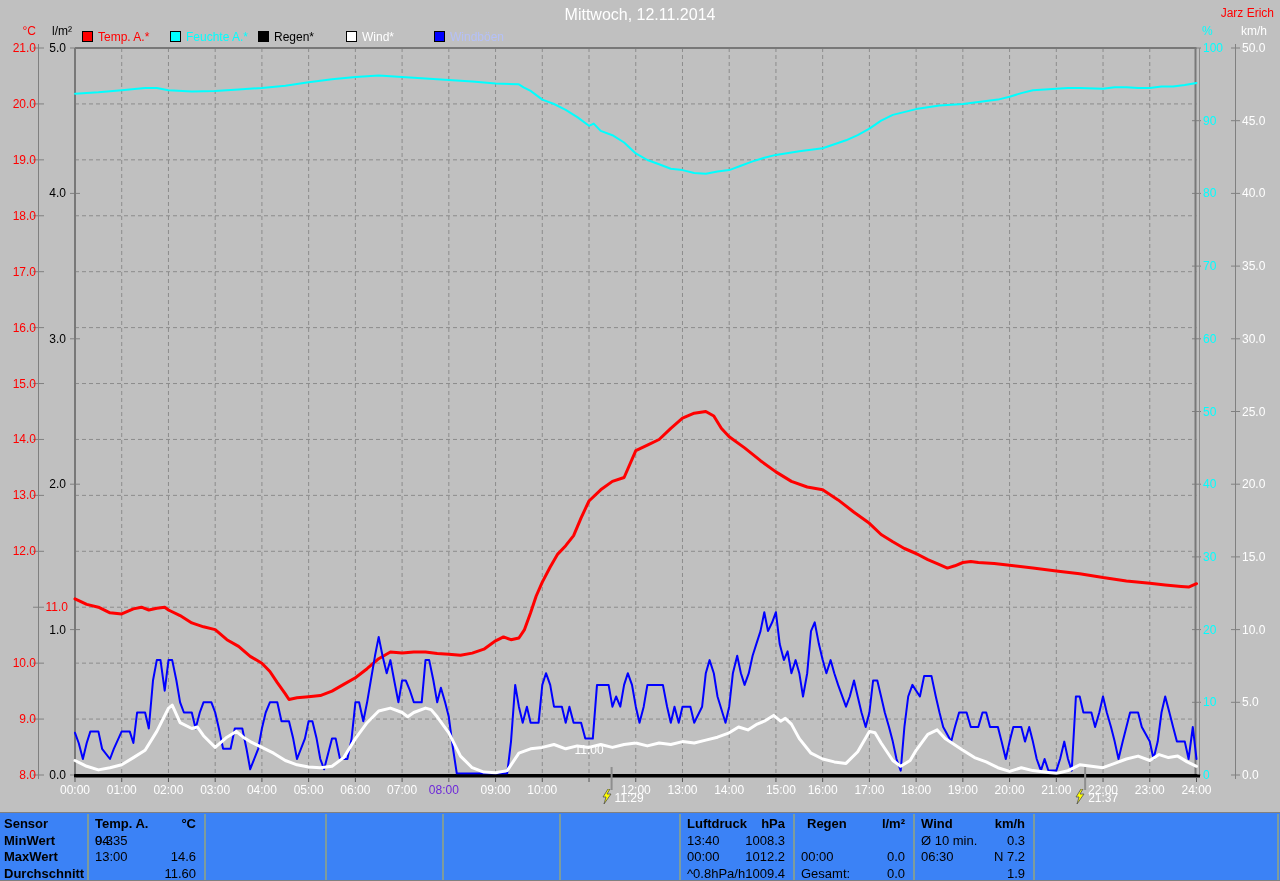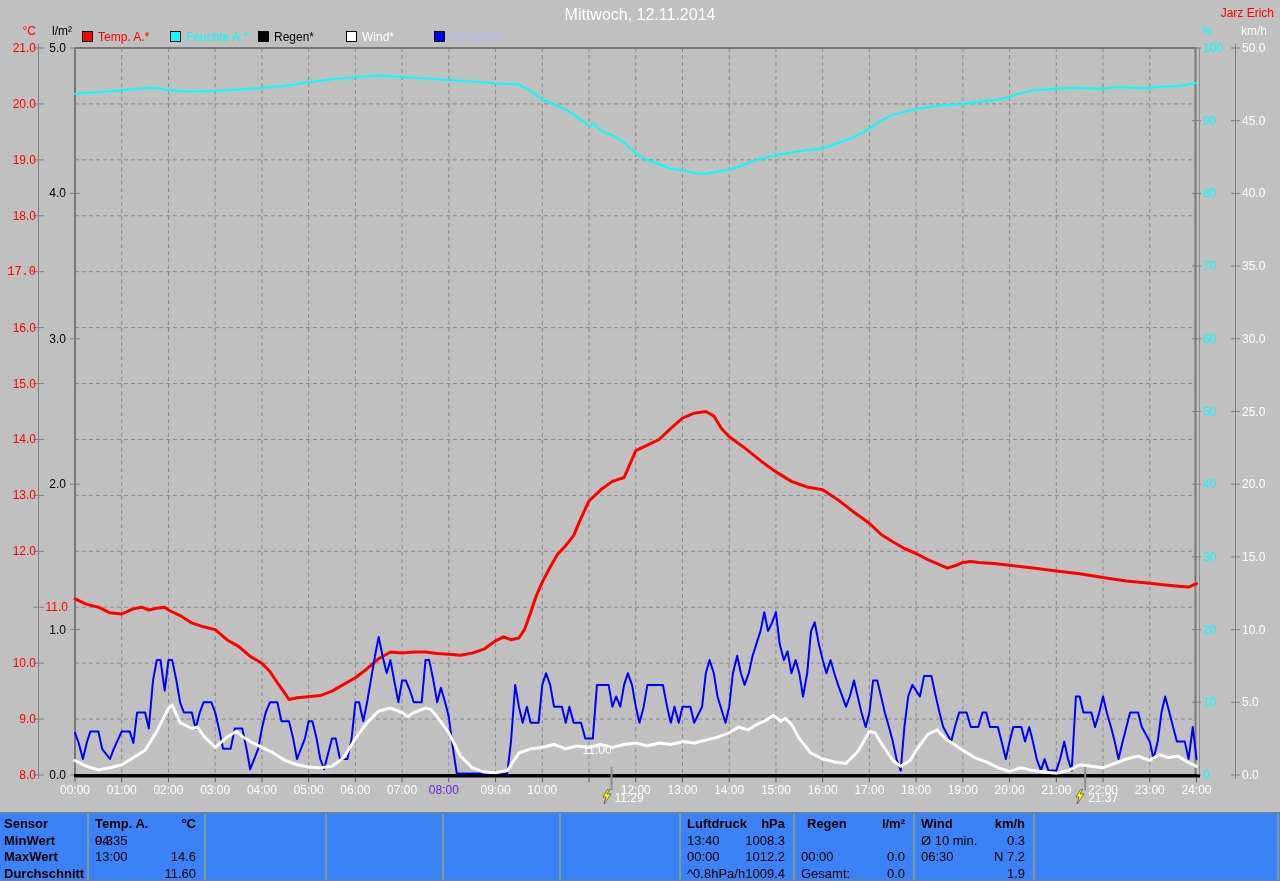--- a/index.html
+++ b/index.html
@@ -172,21 +172,21 @@
     <line x1="1149.7708333333333" y1="778" x2="1149.7708333333333" y2="782" stroke="#585858"></line>
     <line x1="1196.5" y1="778" x2="1196.5" y2="782" stroke="#585858"></line>
     <line x1="611.5910208333333" y1="767" x2="611.5910208333333" y2="790" stroke="#8e8e8e" stroke-width="2"></line>
     <line x1="1085.1443958333334" y1="767" x2="1085.1443958333334" y2="790" stroke="#8e8e8e" stroke-width="2"></line>
   </svg>
 <div id="labels">
     <div class="tick" style="left: 0px; top: 41px; width: 36px; text-align: right; color: rgb(255, 0, 0);">21.0</div>
     <div class="tick" style="left: 0px; top: 96.9231px; width: 36px; text-align: right; color: rgb(255, 0, 0);">20.0</div>
     <div class="tick" style="left: 0px; top: 152.846px; width: 36px; text-align: right; color: rgb(255, 0, 0);">19.0</div>
     <div class="tick" style="left: 0px; top: 208.769px; width: 36px; text-align: right; color: rgb(255, 0, 0);">18.0</div>
-    <div class="tick" style="left: 0px; top: 264.692px; width: 36px; text-align: right; color: rgb(255, 0, 0); font-family: Liberation Mono, monospace;">17.0</div>
+    <div class="tick" style="left: 0px; top: 264.692px; width: 36px; text-align: right; color: rgb(255, 0, 0);">17.0</div>
     <div class="tick" style="left: 0px; top: 320.615px; width: 36px; text-align: right; color: rgb(255, 0, 0);">16.0</div>
     <div class="tick" style="left: 0px; top: 376.538px; width: 36px; text-align: right; color: rgb(255, 0, 0);">15.0</div>
     <div class="tick" style="left: 0px; top: 432.462px; width: 36px; text-align: right; color: rgb(255, 0, 0);">14.0</div>
     <div class="tick" style="left: 0px; top: 488.385px; width: 36px; text-align: right; color: rgb(255, 0, 0);">13.0</div>
     <div class="tick" style="left: 0px; top: 544.308px; width: 36px; text-align: right; color: rgb(255, 0, 0);">12.0</div>
     <div class="tick" style="left: 0px; top: 600.231px; width: 36px; text-align: right; color: rgb(255, 0, 0); margin-left: 32px;">11.0</div>
     <div class="tick" style="left: 0px; top: 656.154px; width: 36px; text-align: right; color: rgb(255, 0, 0);">10.0</div>
     <div class="tick" style="left: 0px; top: 712.077px; width: 36px; text-align: right; color: rgb(255, 0, 0);">9.0</div>
     <div class="tick" style="left: 0px; top: 768px; width: 36px; text-align: right; color: rgb(255, 0, 0);">8.0</div>
     <div class="tick" style="left: 0px; top: 41px; width: 66px; text-align: right; color: rgb(0, 0, 0);">5.0</div>
@@ -221,25 +221,25 @@
     <div class="tick" style="left: 101.729px; top: 783px; width: 40px; text-align: center; color: rgb(255, 255, 255);">01:00</div>
     <div class="tick" style="left: 148.458px; top: 783px; width: 40px; text-align: center; color: rgb(255, 255, 255);">02:00</div>
     <div class="tick" style="left: 195.188px; top: 783px; width: 40px; text-align: center; color: rgb(255, 255, 255);">03:00</div>
     <div class="tick" style="left: 241.917px; top: 783px; width: 40px; text-align: center; color: rgb(255, 255, 255);">04:00</div>
     <div class="tick" style="left: 288.646px; top: 783px; width: 40px; text-align: center; color: rgb(255, 255, 255);">05:00</div>
     <div class="tick" style="left: 335.375px; top: 783px; width: 40px; text-align: center; color: rgb(255, 255, 255);">06:00</div>
     <div class="tick" style="left: 382.104px; top: 783px; width: 40px; text-align: center; color: rgb(255, 255, 255);">07:00</div>
     <div class="tick" style="left: 428.833px; top: 783px; width: 40px; color: #6d28d9;">08:00</div>
     <div class="tick" style="left: 475.562px; top: 783px; width: 40px; text-align: center; color: rgb(255, 255, 255);">09:00</div>
     <div class="tick" style="left: 522.292px; top: 783px; width: 40px; text-align: center; color: rgb(255, 255, 255);">10:00</div>
-    <div class="tick" style="left: 569.021px; top: 743px; width: 40px; text-align: center; color: rgb(255, 255, 255); margin-left: 8px;">11:00</div>
+    <div class="tick" style="left: 569.021px; top: 743px; width: 40px; text-align: center; color: rgb(255, 255, 255);">11:00</div>
     <div class="tick" style="left: 615.75px; top: 783px; width: 40px; text-align: center; color: rgb(255, 255, 255);">12:00</div>
     <div class="tick" style="left: 662.479px; top: 783px; width: 40px; text-align: center; color: rgb(255, 255, 255);">13:00</div>
     <div class="tick" style="left: 709.208px; top: 783px; width: 40px; text-align: center; color: rgb(255, 255, 255);">14:00</div>
-    <div class="tick" style="left: 755.938px; top: 783px; width: 40px; text-align: center; color: rgb(255, 255, 255);">15:00</div>
+    <div class="tick" style="left: 755.938px; top: 783px; width: 40px; text-align: right; color: rgb(255, 255, 255);">15:00</div>
     <div class="tick" style="left: 802.667px; top: 783px; width: 40px; text-align: center; color: rgb(255, 255, 255);">16:00</div>
     <div class="tick" style="left: 849.396px; top: 783px; width: 40px; text-align: center; color: rgb(255, 255, 255);">17:00</div>
     <div class="tick" style="left: 896.125px; top: 783px; width: 40px; text-align: center; color: rgb(255, 255, 255);">18:00</div>
     <div class="tick" style="left: 942.854px; top: 783px; width: 40px; text-align: center; color: rgb(255, 255, 255);">19:00</div>
     <div class="tick" style="left: 989.583px; top: 783px; width: 40px; text-align: center; color: rgb(255, 255, 255);">20:00</div>
     <div class="tick" style="left: 1036.31px; top: 783px; width: 40px; text-align: center; color: rgb(255, 255, 255);">21:00</div>
     <div class="tick" style="left: 1083.04px; top: 783px; width: 40px; text-align: center; color: rgb(255, 255, 255);">22:00</div>
     <div class="tick" style="left: 1129.77px; top: 783px; width: 40px; text-align: center; color: rgb(255, 255, 255);">23:00</div>
     <div class="tick" style="left: 1176.5px; top: 783px; width: 40px; text-align: center; color: rgb(255, 255, 255);">24:00</div>
     <div class="marker-icon" style="left: 600.591px; top: 789px;"><svg width="12" height="16">

